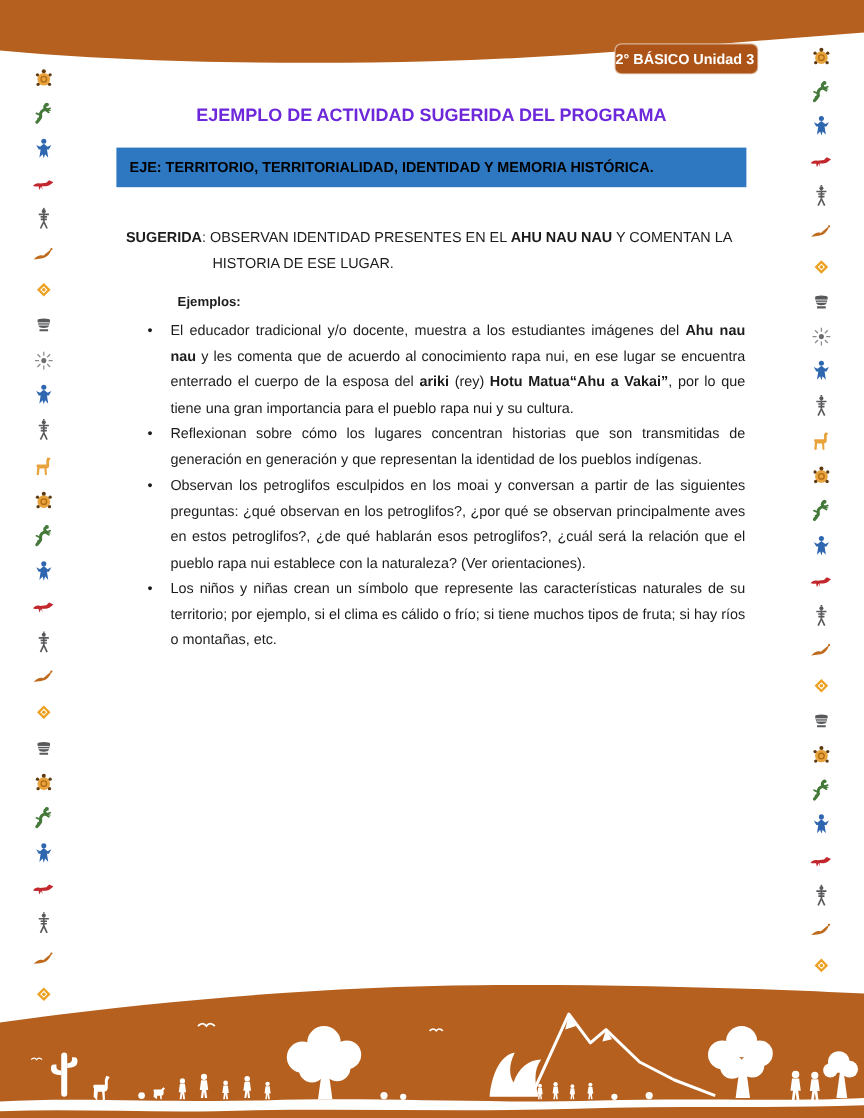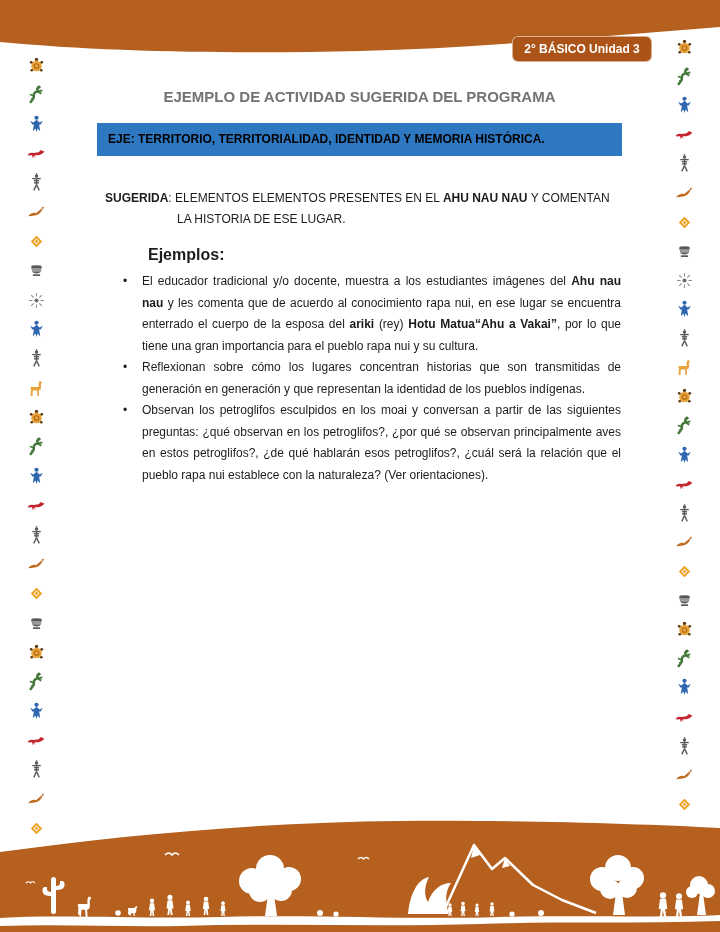--- a/index.html
+++ b/index.html
@@ -1,40 +1,40 @@
 <!DOCTYPE html>
 <html style="--orange: #B5601E; --badge-orange: #AC5417; --blue: #2E78C2; --text-dark: #1C1C1C;"><head>
 <meta charset="utf-8">
 <style>
   html,body{margin:0;padding:0;background:#ffffff;}
   body{width:720px;height:932px;font-family:"Liberation Sans",sans-serif;overflow:hidden;}
   .b{font-weight:bold;}
   .page{position:relative;width:720px;height:932px;background:#fff;overflow:hidden;}
 
   .top-band{position:absolute;left:0;top:0;width:720px;height:64px;display:block;}
-  .badge{position:absolute;left:512px;top:36px;width:140px;height:26px;
+  .badge{position:absolute;left:512px;top:36px;width:120px;height:26px;
          background:var(--badge-orange,#AC5417);border:1px solid rgba(255,255,255,.55);
          border-radius:6px;color:#fff;font-size:12px;font-weight:bold;
-         display:flex;align-items:center;justify-content:center;box-sizing:border-box;}
+         display:flex;align-items:center;box-sizing:border-box;}
 
   .icon-col{position:absolute;width:34px;display:flex;flex-direction:column;
             justify-content:space-between;align-items:center;}
   .icon-col.left{left:19px;top:56px;height:782px;}
   .icon-col.right{left:667px;top:38px;height:776px;}
   .glyph{width:19px;height:19px;display:block;}
   .glyph svg{width:19px;height:19px;display:block;}
 
   .content{position:absolute;left:97px;top:88px;width:525px;color:var(--text-dark,#1C1C1C);}
-  .title{font-size:15px;line-height:18px;font-weight:bold;text-align:center;color:#737373;margin:0;}
+  .title{font-size:15px;line-height:18px;font-weight:bold;text-align:center;color:#6d28d9;margin:0;}
   .banner{margin-top:17px;height:33px;background:var(--blue,#2E78C2);color:#000000;font-weight:bold;
           font-size:12px;line-height:33px;padding-left:11px;box-sizing:border-box;
           white-space:nowrap;overflow:hidden;}
   .activity{margin:32px 0 0 8px;width:512px;font-size:12px;line-height:21px;
             padding-left:72px;text-indent:-72px;box-sizing:border-box;}
-  .examples-h{margin:16px 0 0 3px;font-size:16px;font-weight:bold;padding-left:48px;}
+  .examples-h{margin:16px 0 0 3px;font-size:11px;font-weight:bold;padding-left:48px;}
   ul.examples{margin:7px 16px 0 0;padding:0;list-style:none;width:525px;}
   ul.examples li{position:relative;padding-left:45px;padding-right:1px;font-size:12px;
                  line-height:21.5px;text-align:justify;box-sizing:border-box;}
   ul.examples li::before{content:"\2022";position:absolute;left:26px;top:0;}
 
   .bottom-band{position:absolute;left:0;bottom:0;width:720px;height:115px;display:block;}
 </style>
 </head>
 <body>
 
@@ -497,26 +497,27 @@
           <rect x="5.2" y="5.2" width="7.6" height="7.6" transform="rotate(45 9 9)" fill="#EDA01F"></rect>
           <rect x="7" y="7" width="4" height="4" transform="rotate(45 9 9)" fill="#ffffff"></rect>
           <circle cx="9" cy="9" r="1.4" fill="#EDA01F"></circle>
         </svg>
       </span>
     </div>
 
   <div class="content">
     <h1 class="title">EJEMPLO DE ACTIVIDAD SUGERIDA DEL PROGRAMA</h1>
     <div class="banner">EJE: TERRITORIO, TERRITORIALIDAD, IDENTIDAD Y MEMORIA HISTÓRICA.</div>
-    <p class="activity"><span class="b">SUGERIDA</span><span>: ELEMENTOS ELEMENTOS PRESENTES EN EL </span><span class="b">AHU NAU NAU</span><span> Y COMENTAN LA HISTORIA DE ESE LUGAR.</span></p>
+    <p class="activity"><span class="b">SUGERIDA</span><span>: OBSERVAN IDENTIDAD PRESENTES EN EL </span><span class="b">AHU NAU NAU</span><span> Y COMENTAN LA HISTORIA DE ESE LUGAR.</span></p>
     <div class="examples-h">Ejemplos:</div>
     <ul class="examples">
         <li><span>El educador tradicional y/o docente, muestra a los estudiantes imágenes del </span><span class="b">Ahu nau nau</span><span> y les comenta que de acuerdo al conocimiento rapa nui, en ese lugar se encuentra enterrado el cuerpo de la esposa del </span><span class="b">ariki</span><span> (rey) </span><span class="b">Hotu Matua“Ahu a Vakai”</span><span>, por lo que tiene una gran importancia para el pueblo rapa nui y su cultura.</span></li>
         <li><span>Reflexionan sobre cómo los lugares concentran historias que son transmitidas de generación en generación y que representan la identidad de los pueblos indígenas.</span></li>
         <li><span>Observan los petroglifos esculpidos en los moai y conversan a partir de las siguientes preguntas: ¿qué observan en los petroglifos?, ¿por qué se observan principalmente aves en estos petroglifos?, ¿de qué hablarán esos petroglifos?, ¿cuál será la relación que el pueblo rapa nui establece con la naturaleza? (Ver orientaciones).</span></li>
+        <li><span>Los niños y niñas crean un símbolo que represente las características naturales de su territorio; por ejemplo, si el clima es cálido o frío; si tiene muchos tipos de fruta; si hay ríos o montañas, etc.</span></li>
       </ul>
   </div>
 
   <svg class="bottom-band" viewBox="0 0 720 115" preserveAspectRatio="none">
     <path d="M0,35 C130,17 270,5 400,4 C520,3 640,7 720,11 L720,115 H0 Z" style="fill:var(--orange,#B5601E)"></path>
     <g fill="#ffffff">
       <defs>
         <g id="psn">
           <circle cx="0" cy="-16" r="2.3"></circle>
           <path d="M-2.2,-13.5 L2.2,-13.5 L3.2,-6 L1.6,-6 L2.4,0 L0.7,0 L0,-5 L-0.7,0 L-2.4,0 L-1.6,-6 L-3.2,-6 Z"></path>

